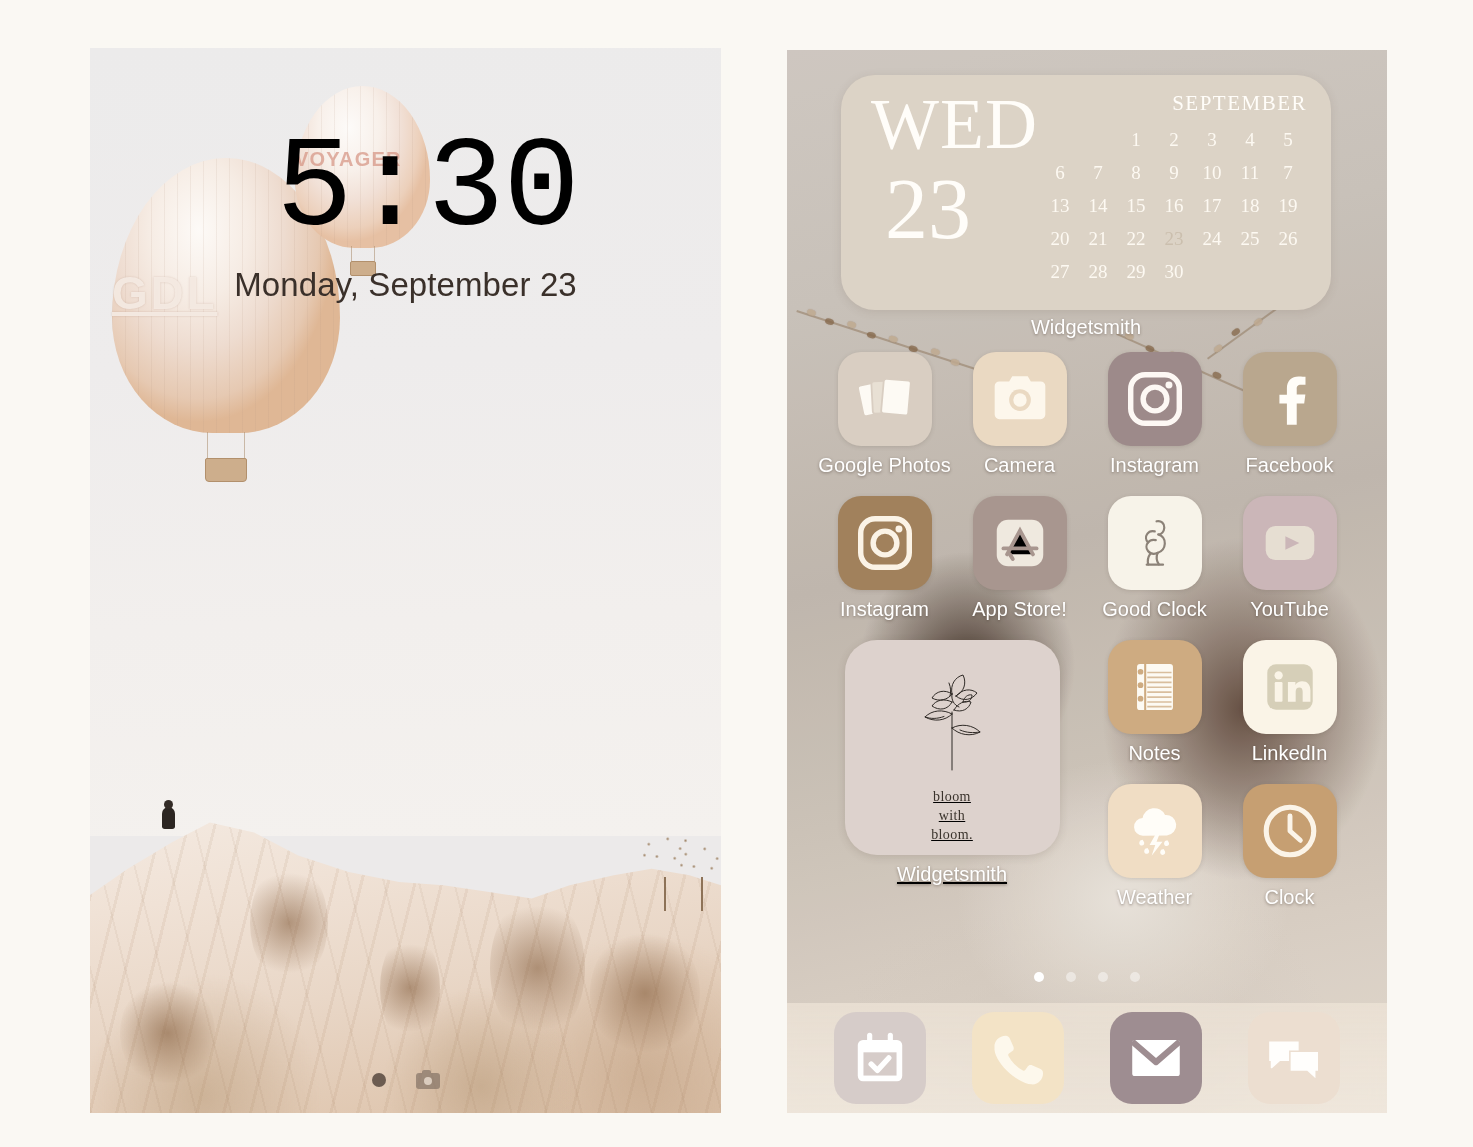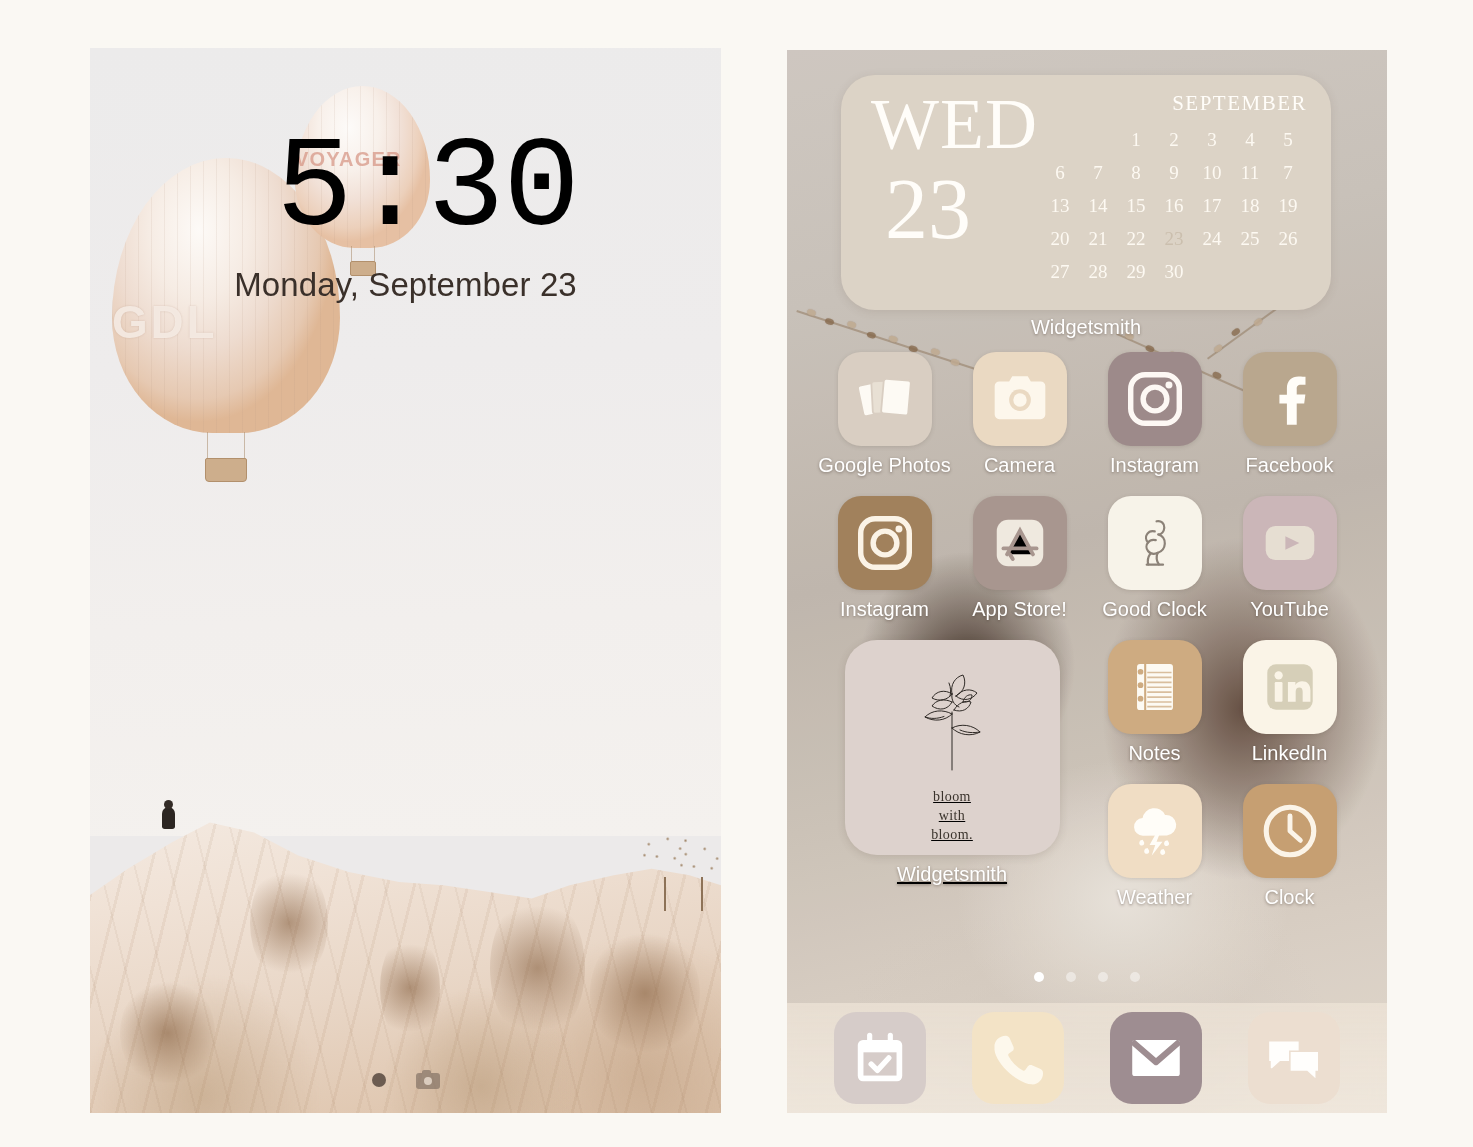--- a/index.html
+++ b/index.html
@@ -52,21 +52,21 @@
     color:rgba(245,235,228,.92);
     text-shadow:0 0 2px rgba(170,130,110,.35);
     pointer-events:none;
   }
 
   #balloon-gdl{left:22px;top:110px;width:228px;height:320px;}
   #balloon-gdl .envelope{
     background:
       radial-gradient(ellipse 60% 70% at 38% 26%, #fdfaf7 0%, #f6ece4 36%, #eedcd0 62%, #e6c9b2 88%, #dfb795 100%);
   }
-  #balloon-gdl .brand{top:137px;font-size:46px;}
+  #balloon-gdl .brand{top:108px;font-size:46px;text-decoration:underline;}
   #balloon-gdl .cords{top:274px;width:36px;height:28px;}
   #balloon-gdl .basket{top:300px;width:40px;height:22px;border-radius:2px 2px 4px 4px;}
 
   #balloon-voyager{left:205px;top:38px;width:135px;height:188px;}
   #balloon-voyager .envelope{
     background:
       radial-gradient(ellipse 60% 70% at 40% 26%, #fdfbf9 0%, #f8f0ea 38%, #f1e0d6 64%, #ecd0bb 88%, #e6c0a3 100%);
   }
   #balloon-voyager .brand{top:62px;font-size:20px;color:rgba(214,148,132,.72);text-shadow:none;}
   #balloon-voyager .cords{top:160px;width:22px;height:16px;}

